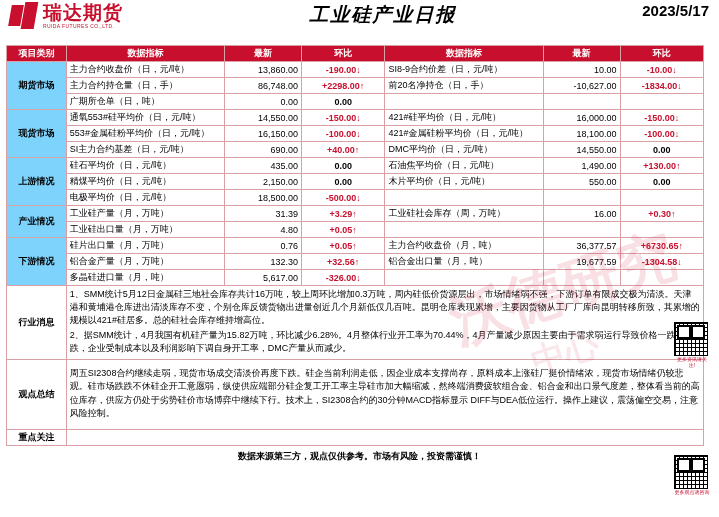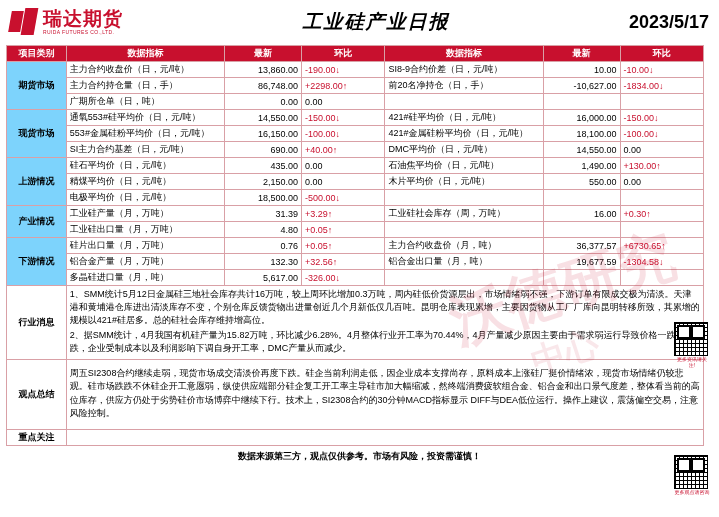--- a/index.html
+++ b/index.html
@@ -10,32 +10,32 @@
     background: #ffffff;
     color: #000;
     font-size: 9px;
     position: relative;
     overflow: hidden;
   }
   .page { width:719px; height:517px; position:relative; padding: 0 6px; }
 
   
   .header {
-    display:flex; align-items:center; justify-content:space-between;
+    display:flex; align-items:flex-start; justify-content:space-between;
     height: 42px; padding: 2px 4px 0 4px; gap: 16px;
   }
   .brand { display:flex; align-items:center; gap:5px; }
   .brand-mark { width:28px; height:28px; position:relative; }
   .brand-mark .sq1 { position:absolute; left:0; top:3px; width:12px; height:21px; background:#c8102e; transform: skewX(-10deg); }
   .brand-mark .sq2 { position:absolute; left:13px; top:0; width:13px; height:27px; background:#c8102e; transform: skewX(-10deg); }
   .brand-txt { line-height:1; }
   .brand-cn { font-size:19px; font-weight:bold; color:#c8102e; letter-spacing:1px; }
   .brand-en { font-size:5px; color:#c8102e; letter-spacing:.4px; margin-top:2px; }
   .doc-title { font-size:19px; font-weight:bold; letter-spacing:2px;font-style:italic; }
-  .doc-date { font-size:18px; font-weight:bold; }
+  .doc-date { font-size:15px; font-weight:bold; }
 
   .byline {
     font-size:9px; padding: 2px 6px 3px 6px; border-bottom: 1px solid #c8102e;
     display:flex; gap:14px;
   }
   .byline span { white-space:nowrap; }
 
   
   table.main {
     width: 698px; border-collapse: collapse; margin-top: 3px;
@@ -49,21 +49,21 @@
     vertical-align: middle;
   }
   thead th {
     background: #c8102e; color:#fff; font-weight:bold; text-align:center;
     height: 17px; font-size: 10px; border-color:#c8102e;
   }
   .cat {
     text-align:center; font-weight:bold; background:#7dd3fc; font-size:9.5px;
   }
   .lbl { text-align:left; }
-  .num { text-align:left; padding-right:6px; }
+  .num { text-align:center; padding-right:6px;font-weight:bold; }
   .up { color:#c8102e; }
   .val { text-align:right; padding-right:6px; }
 
   
   col.c-cat { width:56px; }
   col.c-lbl { width:148px; }
   col.c-val { width:72px; }
   col.c-chg { width:78px; }
 
   

